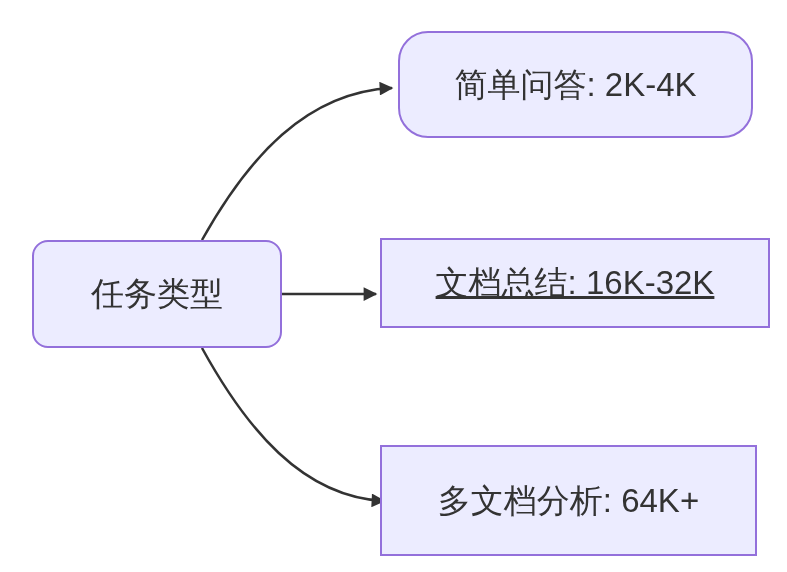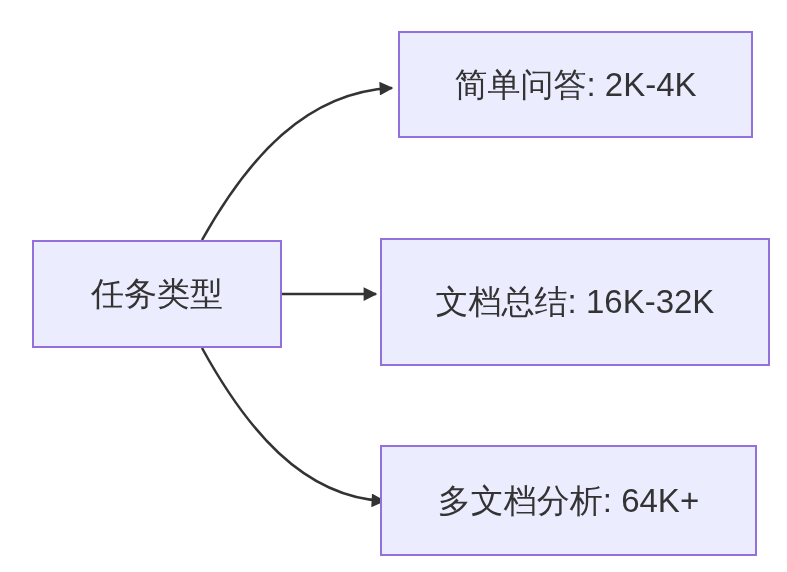--- a/index.html
+++ b/index.html
@@ -34,23 +34,23 @@
     border: 2px solid #9370DB;
     color: #333333;
     font-size: 33px;
     line-height: 1.2;
     display: flex;
     align-items: center;
     justify-content: center;
     text-align: center;
     white-space: nowrap;
   }
-  .node-root        { left: 32px;  top: 240px; width: 250px; height: 108px; }
-  .node-simple-qa   { left: 398px; top: 31px;  width: 355px; height: 107px; }
-  .node-doc-summary { left: 380px; top: 238px; width: 390px; height: 128px; }
+  .node-root        { left: 32px;  top: 240px; width: 250px; height: 108px; border-radius: 16px; }
+  .node-simple-qa   { left: 398px; top: 31px;  width: 355px; height: 107px; border-radius: 30px; }
+  .node-doc-summary { left: 380px; top: 238px; width: 390px; height: 90px; text-decoration: underline; }
   .node-multi-doc   { left: 380px; top: 445px; width: 377px; height: 111px; }
 </style>
 </head>
 <body>
 
 <div class="canvas">
 
   <svg class="edges-layer" width="787" height="572" viewBox="0 0 787 572" xmlns="http://www.w3.org/2000/svg">
     <defs>
       <marker id="arrowhead" viewBox="0 0 10 10" refX="9" refY="5" markerWidth="6.5" markerHeight="5.5" orient="auto">

